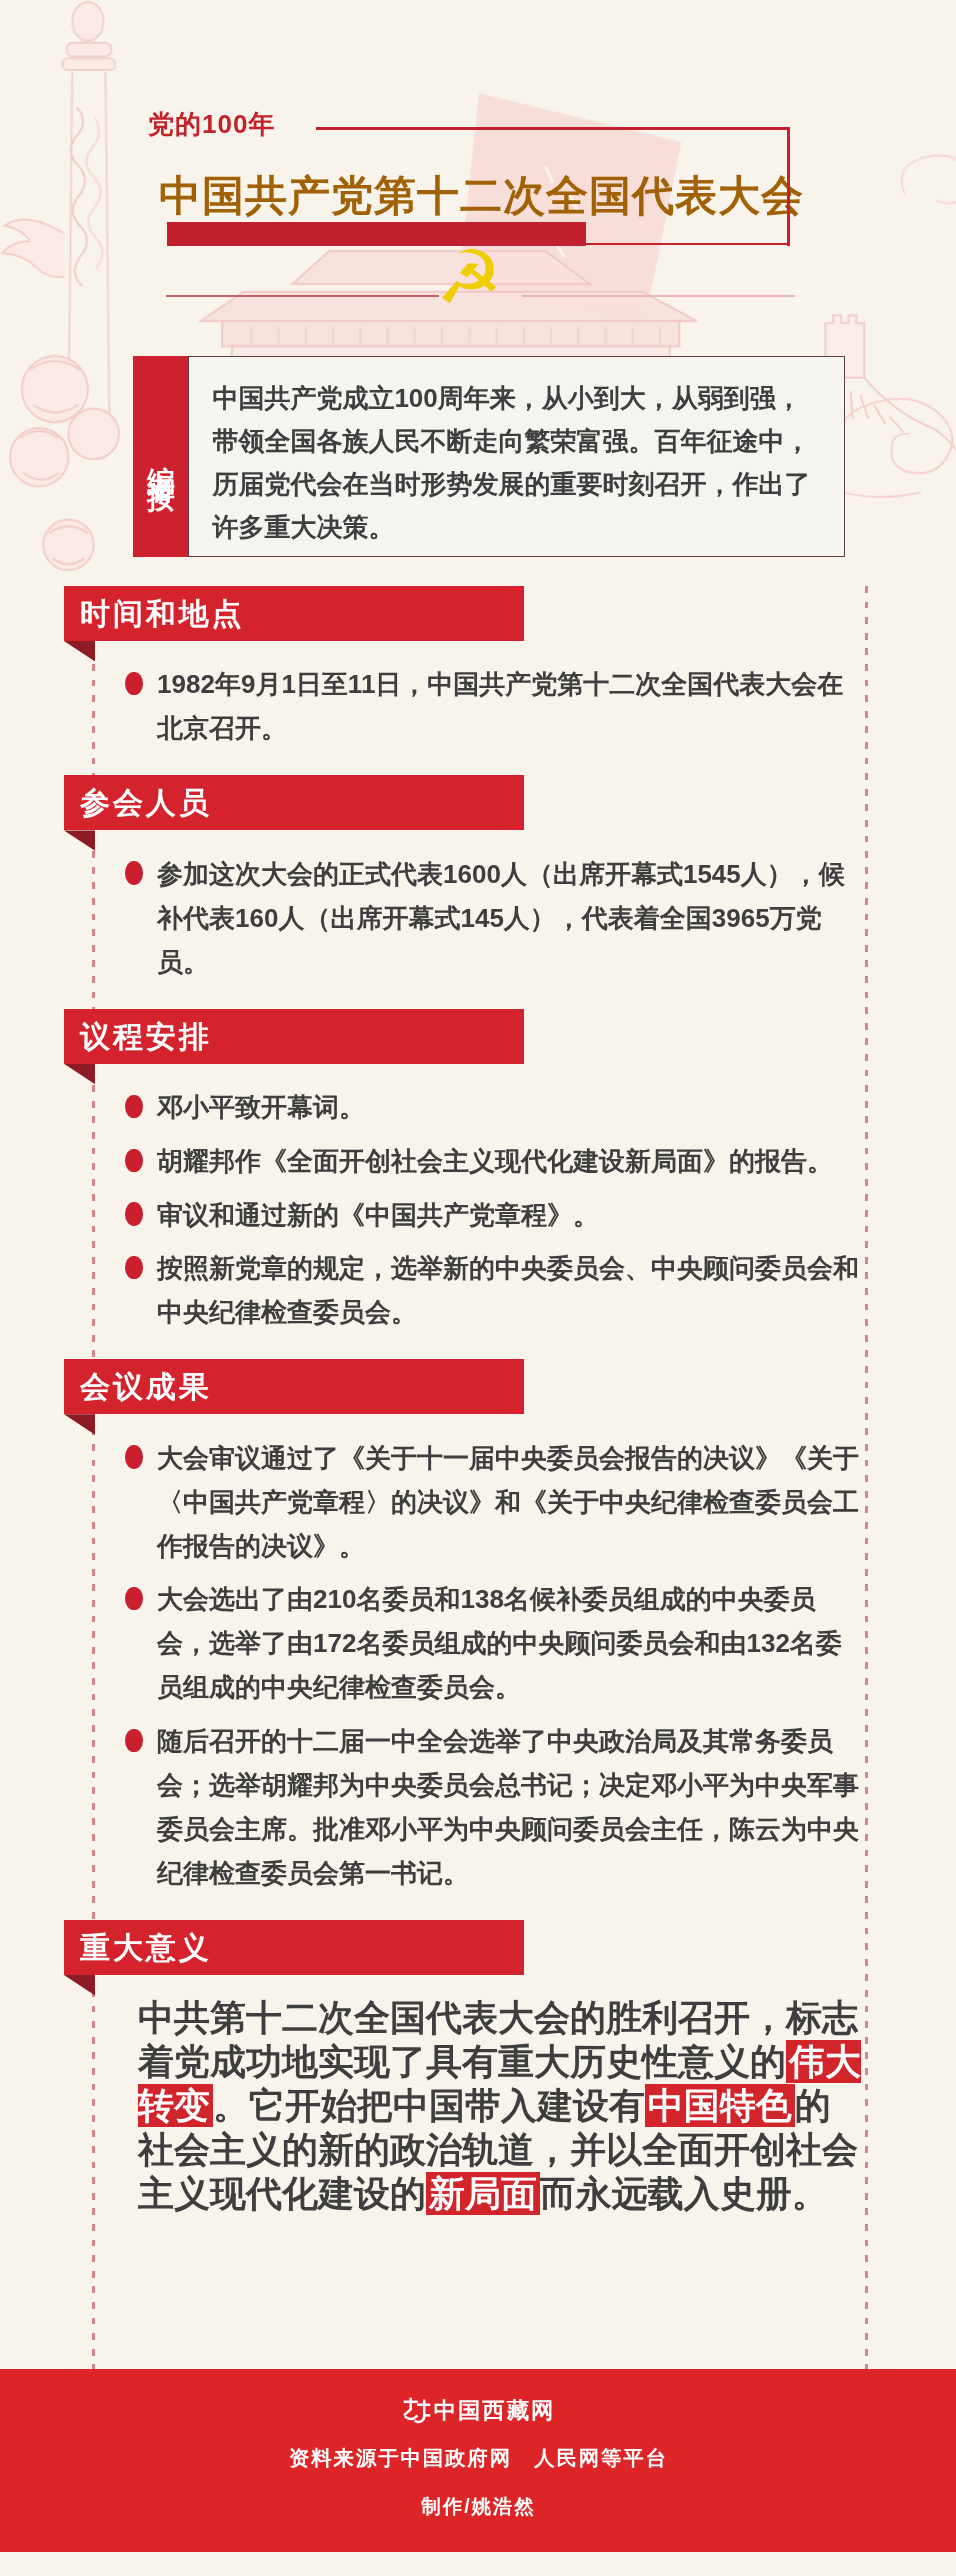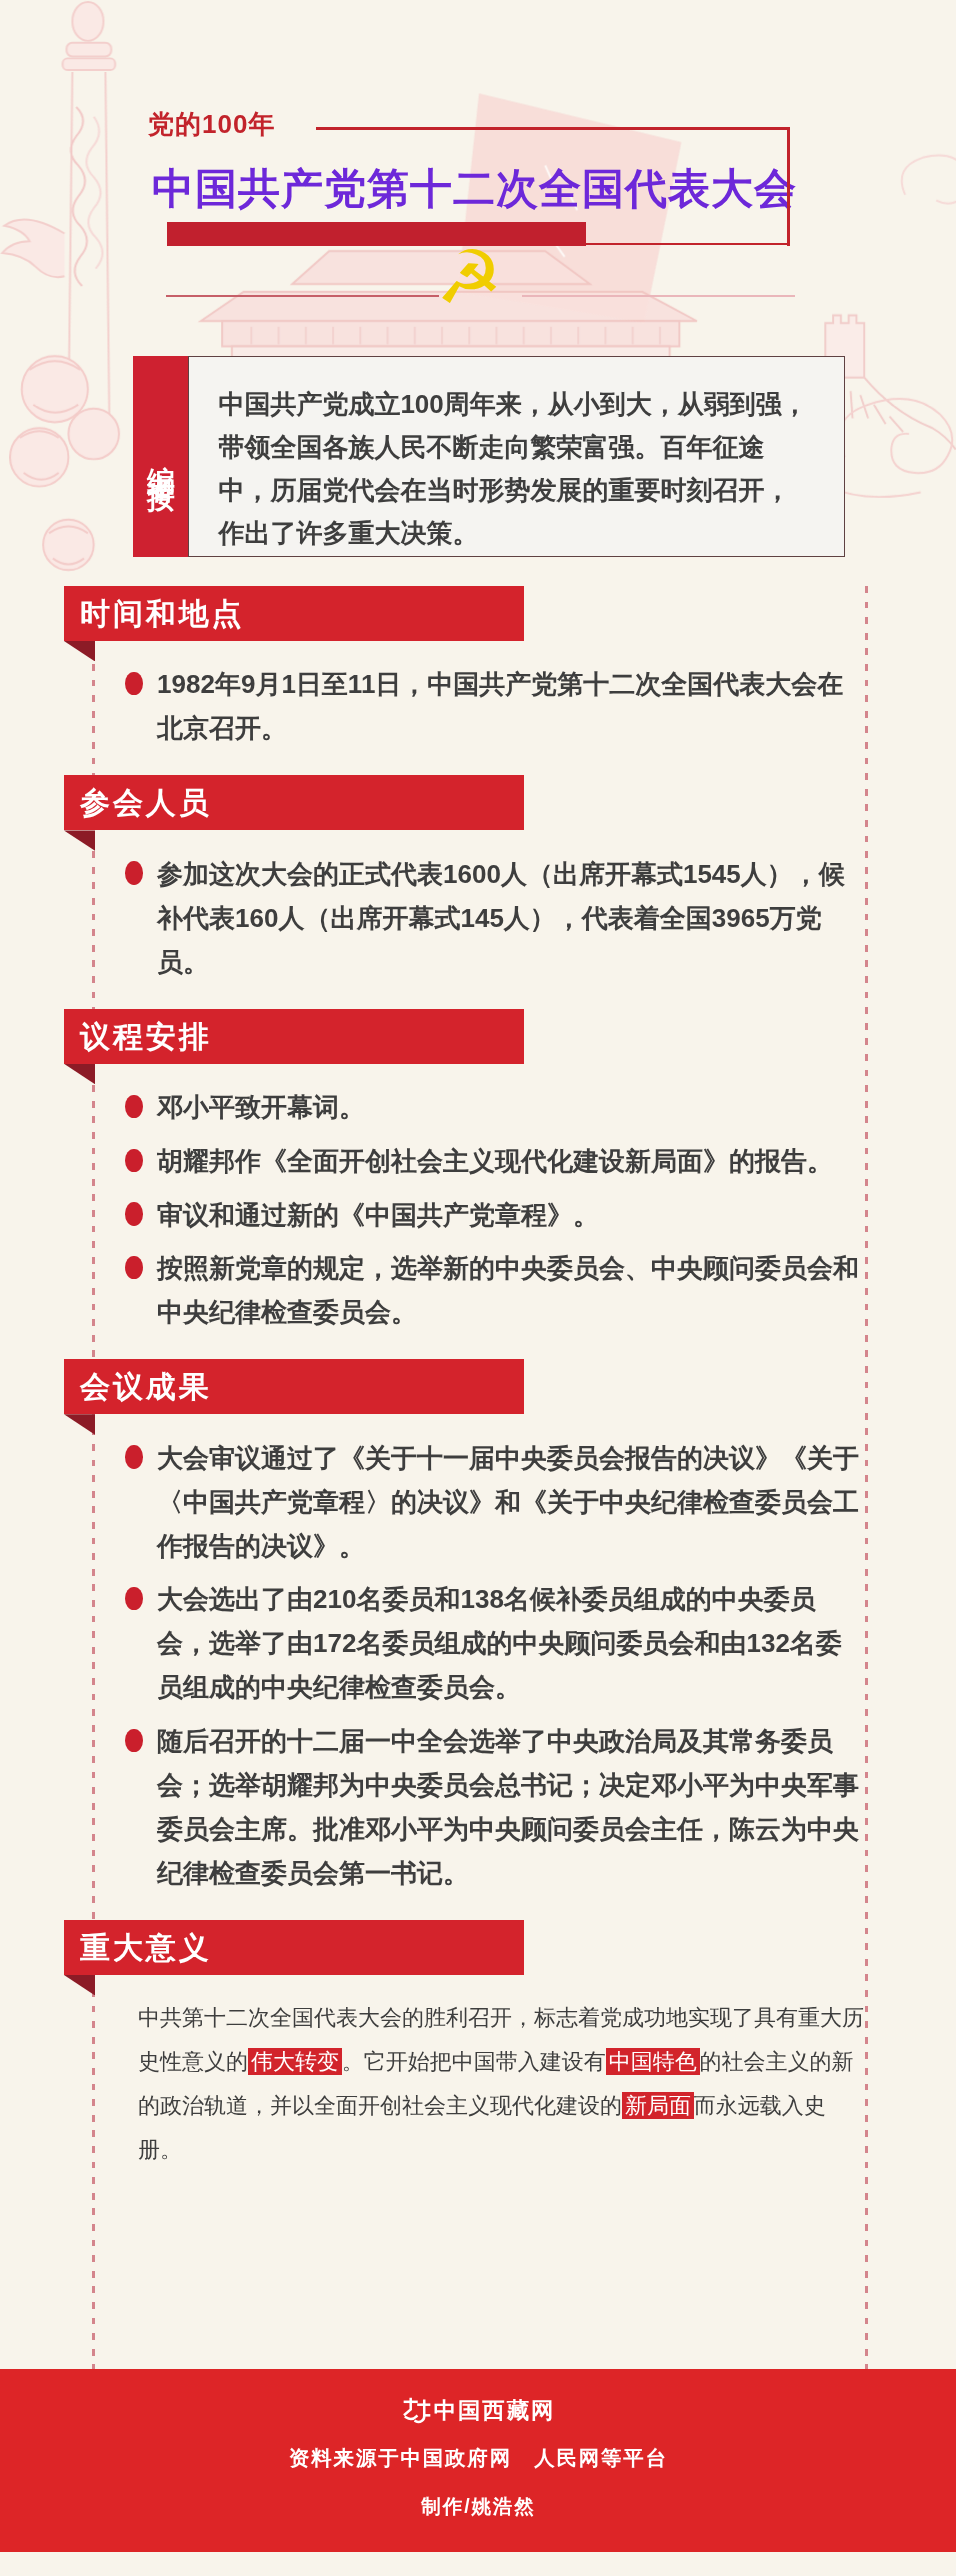--- a/index.html
+++ b/index.html
@@ -5,54 +5,54 @@
   html,body{margin:0;padding:0;}
   body{width:957px;height:2576px;background:#f8f4eb;font-family:"Liberation Sans","DejaVu Sans",sans-serif;}
   .page{position:relative;width:957px;height:2552px;overflow:hidden;background:#f8f4eb;}
 
   
   .deco{position:absolute;left:0;top:0;pointer-events:none;}
 
   
   .kicker{position:absolute;left:148px;top:107px;font-size:26px;font-weight:bold;color:#c2232b;letter-spacing:1px;}
   .rule-top{position:absolute;left:316px;top:127px;width:473px;height:2.9px;background:#c2232b;}
-  .title{position:absolute;left:148px;top:157px;margin:4px;font-size:42px;font-weight:bold;color:#6d28d9;letter-spacing:1px;white-space:nowrap;}
+  .title{position:absolute;left:148px;top:157px;margin:11px;font-size:42px;font-weight:bold;color:#a16207;letter-spacing:1px;white-space:nowrap;}
   .title-bar{position:absolute;left:167px;top:222px;width:419px;height:24px;background:#c1202e;}
   .rule-right{position:absolute;left:787px;top:127px;width:2.9px;height:119px;background:#c2232b;}
   .rule-bottom{position:absolute;left:586px;top:243px;width:203px;height:1.9px;background:#c2232b;}
   .deco-line{position:absolute;top:295px;height:1.9px;}
   .deco-line.l{left:166px;width:273px;background:#c65f68;}
   .deco-line.r{left:522px;width:273px;background:#eab6ba;}
   .emblem{position:absolute;left:436px;top:240px;font-size:74px;line-height:74px;color:#f0cd00;font-family:"DejaVu Sans",sans-serif;}
 
   
   .editor-tab{position:absolute;left:133px;top:356px;width:55px;height:201px;background:#ce2130;color:#fff;
     writing-mode:vertical-rl;text-orientation:upright;font-size:28px;font-weight:bold;letter-spacing:8.8px;
     display:flex;align-items:center;justify-content:center;}
   .editor-box{position:absolute;left:188px;top:356px;width:657px;height:201px;background:#f5f4f1;
     border:1.9px solid #5f4142;box-sizing:border-box;}
-  .editor-box p{margin:6px;padding:20.4px 23.4px;font-size:26px;line-height:43px;color:#3e3e3e;font-weight:600;}
+  .editor-box p{margin:0;padding:20.4px 23.4px;font-size:26px;line-height:43px;color:#3e3e3e;font-weight:600;}
 
   
   .dashline{position:absolute;top:586px;width:2.9px;height:1799px;
     background:repeating-linear-gradient(to bottom,#d4858c 0 6.8px,transparent 6.8px 15.6px);}
   .dashline.l{left:92px;} .dashline.r{left:865px;}
 
   
   .sections{position:absolute;left:0;top:586px;width:957px;}
   .sec{margin-bottom:25px;}
   .banner{position:relative;margin-left:64px;width:460px;height:55px;background:#d4232c;}
   .banner-label{display:block;line-height:55px;padding-left:16px;color:#fff;font-size:30px;font-weight:bold;letter-spacing:2.9px;}
   .fold{position:absolute;left:0;top:100%;width:31px;height:20.4px;background:#8c1b26;
     -webkit-clip-path:polygon(0 0,100% 0,100% 100%);clip-path:polygon(0 0,100% 0,100% 100%);}
   .content{margin-top:21.4px;}
   .bullet-row{display:flex;margin:0 92px 9.7px 125px;}
   .dot{flex:0 0 auto;width:17.5px;height:23.4px;border-radius:50%;background:#ca1f2c;margin:9.7px 14.6px 0 0;}
   .btxt{font-size:26px;line-height:44px;color:#3e3e3e;font-weight:600;}
-  .para{margin:15.6px 91px 0 138px;font-size:22px;line-height:44px;color:#3e3e3e;font-weight:400;}
+  .para{margin:15.6px 91px 0 138px;font-size:36px;line-height:44px;color:#3e3e3e;font-weight:700;}
   .hl{background:#d2242b;color:#fff;padding:1px 2.9px;}
 
   
   .footer{position:absolute;left:0;bottom:0;width:957px;height:183px;background:#dd2527;color:#fff;text-align:center;}
   .foot-brand{display:flex;align-items:center;justify-content:center;gap:3px;padding-top:26px;font-size:22.4px;font-weight:600;letter-spacing:1.9px;}
   .foot-src{margin-top:18px;font-size:20.4px;font-weight:600;letter-spacing:1.9px;}
   .foot-credit{margin-top:21.4px;font-size:19.5px;font-weight:600;letter-spacing:1.9px;}
 </style>
 </head>
 <body>

